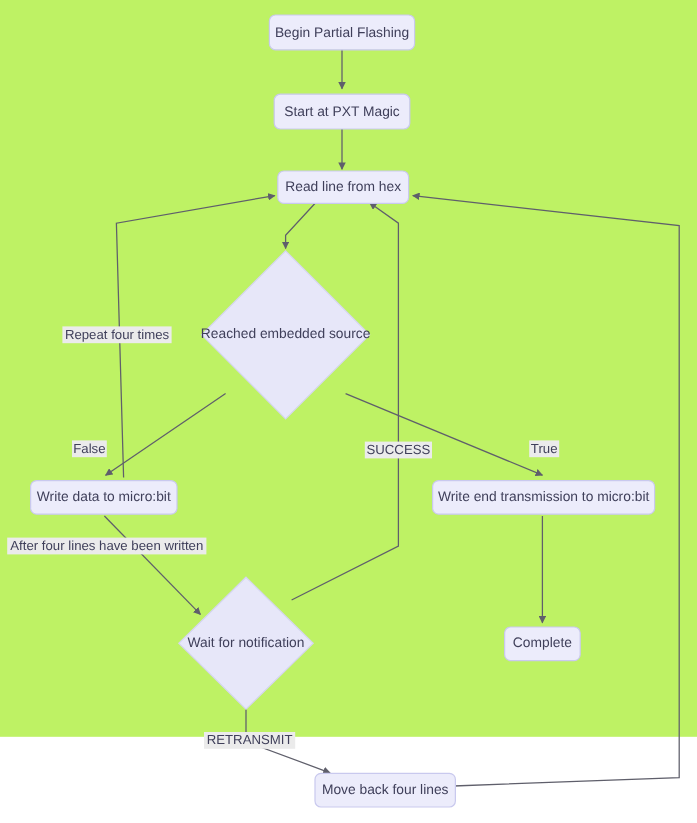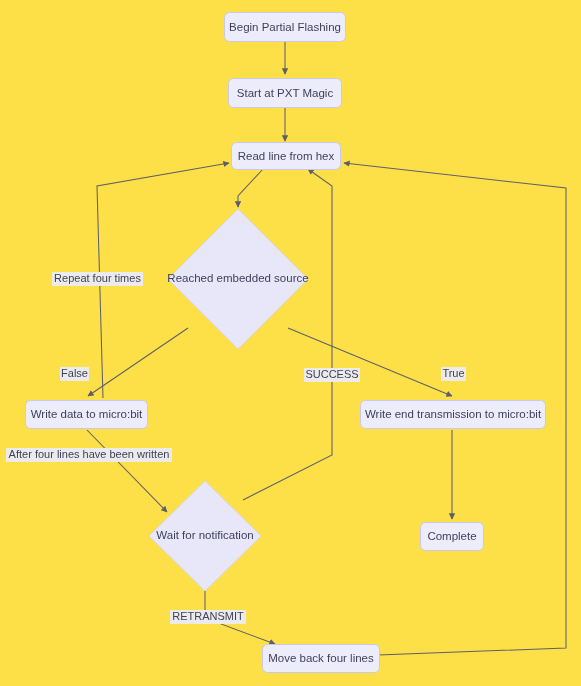--- a/index.html
+++ b/index.html
@@ -10,22 +10,22 @@
   }
   body {
     width: 581px;
     height: 686px;
     font-family: "Liberation Sans", sans-serif;
     overflow: hidden;
   }
   #diagram-root {
     position: relative;
     width: 581px;
-    height: 686px;
-    background: #fde047;
+    height: 614px;
+    background: #bef264;
     text-decoration: underline;
   }
   svg#flow-svg {
     position: absolute;
     left: 0;
     top: 0;
     width: 581px;
     height: 686px;
   }
   .node-rect {

